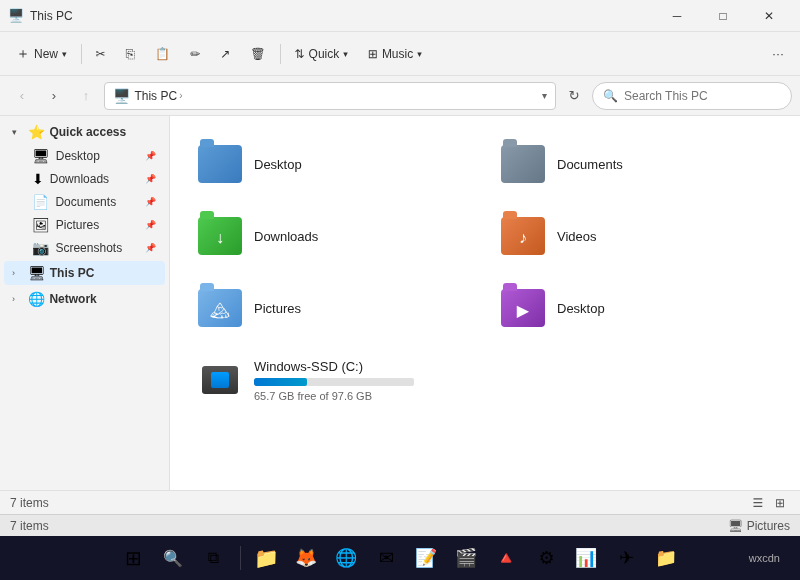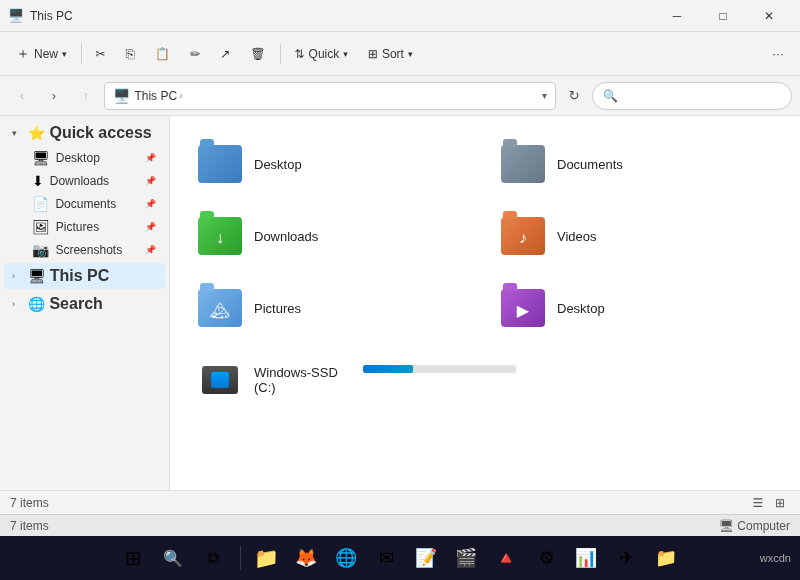--- a/index.html
+++ b/index.html
@@ -201,21 +201,21 @@
       cursor: pointer;
       border-radius: 4px;
       margin: 0 4px;
     }
     .chevron {
       font-size: 9px;
       color: #555;
       width: 12px;
     }
     .sidebar-header-icon { font-size: 14px; }
-    .sidebar-header-label { font-size: 16px; color: #333; font-weight: 600; }
+    .sidebar-header-label { font-size: 12px; color: #333; font-weight: 600; }
     .sidebar-item {
       display: flex;
       align-items: center;
       padding: 3px 8px 3px 28px;
       gap: 6px;
       cursor: pointer;
       border-radius: 4px;
       margin: 1px 4px;
       position: relative;
     }
@@ -270,21 +270,21 @@
       grid-column: 1;
     }
     .drive-icon {
       width: 48px;
       height: 48px;
       flex-shrink: 0;
       display: flex;
       align-items: center;
       justify-content: center;
     }
-    .drive-info { display: flex; flex-direction: row; gap: 4px; }
+    .drive-info { display: flex; flex-direction: column; gap: 4px; }
     .drive-name { font-size: 13px; color: #222; }
     .drive-bar-container {
       width: 160px;
       height: 8px;
       background: #e0e0e0;
       border-radius: 2px;
       overflow: hidden;
     }
     .drive-bar-fill {
       height: 100%;
@@ -336,21 +336,21 @@
       height: 36px;
       border-radius: 6px;
       display: flex;
       align-items: center;
       justify-content: center;
       cursor: pointer;
       font-size: 18px;
     }
     .taskbar-corner {
       position: absolute;
-      right: 9px;
+      right: 20px;
       font-size: 11px;
       color: #aaa;
     }
 
     
     .folder-desktop {
       width: 44px; height: 38px;
       background: linear-gradient(135deg, #5b9bd5, #3a7bbf);
       border-radius: 4px;
       position: relative;
@@ -541,21 +541,21 @@
     <span>🗑</span>
   </button>
   <div class="toolbar-separator"></div>
   <button class="toolbar-btn">
     <span>⇅</span>
     <span>Quick</span>
     <span style="font-size:9px;">▾</span>
   </button>
   <button class="toolbar-btn">
     <span>⊞</span>
-    <span>Sort</span>
+    <span>Music</span>
     <span style="font-size:9px;">▾</span>
   </button>
   <div class="toolbar-spacer"></div>
   <button class="toolbar-btn">···</button>
 </div>
 
 <div class="address-bar">
   <button class="nav-btn disabled">‹</button>
   <button class="nav-btn">›</button>
   <button class="nav-btn disabled">↑</button>
@@ -563,20 +563,21 @@
     <span class="path-icon">🖥️</span>
     <span class="path-text">
       <span style="color:#333;">This PC</span>
       <span class="path-chevron">›</span>
     </span>
     <span class="path-dropdown">▾</span>
   </div>
   <button class="address-refresh">↻</button>
   <div class="search-box">
     <span class="search-icon">🔍</span>
+    <input class="search-input" type="text" placeholder="Search This PC" style="">
   </div>
 </div>
 
 <div class="main-content">
 
   <div class="sidebar">
 
     <div class="sidebar-section">
       <div class="sidebar-header">
         <span class="chevron">▾</span>
@@ -615,21 +616,21 @@
         <span class="chevron">›</span>
         <span class="sidebar-item-icon">🖥</span>
         <span class="sidebar-header-label">This PC</span>
       </div>
     </div>
 
     <div class="sidebar-section">
       <div class="sidebar-header">
         <span class="chevron">›</span>
         <span class="sidebar-item-icon">🌐</span>
-        <span class="sidebar-header-label">Search</span>
+        <span class="sidebar-header-label">Network</span>
       </div>
     </div>
   </div>
 
   <div class="file-area">
     <div class="file-grid">
 
       <div class="file-item">
         <div class="file-item-icon">
           <div class="folder-desktop"></div>
@@ -698,38 +699,39 @@
             <div class="drive-disk">
               <div class="drive-disk-inner"></div>
             </div>
           </div>
         </div>
         <div class="drive-info">
           <span class="drive-name">Windows-SSD (C:)</span>
           <div class="drive-bar-container">
             <div class="drive-bar-fill" style="width: 33%;"></div>
           </div>
+          <span class="drive-size">65.7 GB free of 97.6 GB</span>
         </div>
       </div>
 
     </div>
   </div>
 </div>
 
 <div class="status-bar">
   <span class="status-text">7 items</span>
   <div class="status-view-btns">
     <span class="status-view-btn">☰</span>
     <span class="status-view-btn">⊞</span>
   </div>
 </div>
 
 <div style="height:22px; background:#e8e8e8; border-top:1px solid #d0d0d0; display:flex; align-items:center; justify-content:space-between; padding:0 10px;">
   <span style="font-size:12px; color:#555;">7 items</span>
-  <span style="font-size:12px; color:#555;">🖥 Computer</span>
+  <span style="font-size:12px; color:#555;">🖥 Pictures</span>
 </div>
 
 <div class="taskbar">
   <div class="taskbar-item" style="font-size:20px;">⊞</div>
   <div class="taskbar-item" style="font-size:16px;">🔍</div>
   <div class="taskbar-item" style="font-size:16px;">⧉</div>
   <div style="width:1px;height:24px;background:rgba(255,255,255,0.15);margin:0 4px;"></div>
   <div class="taskbar-item" style="font-size:20px;">📁</div>
   <div class="taskbar-item" style="font-size:18px;">🦊</div>
   <div class="taskbar-item" style="font-size:18px;">🌐</div>

